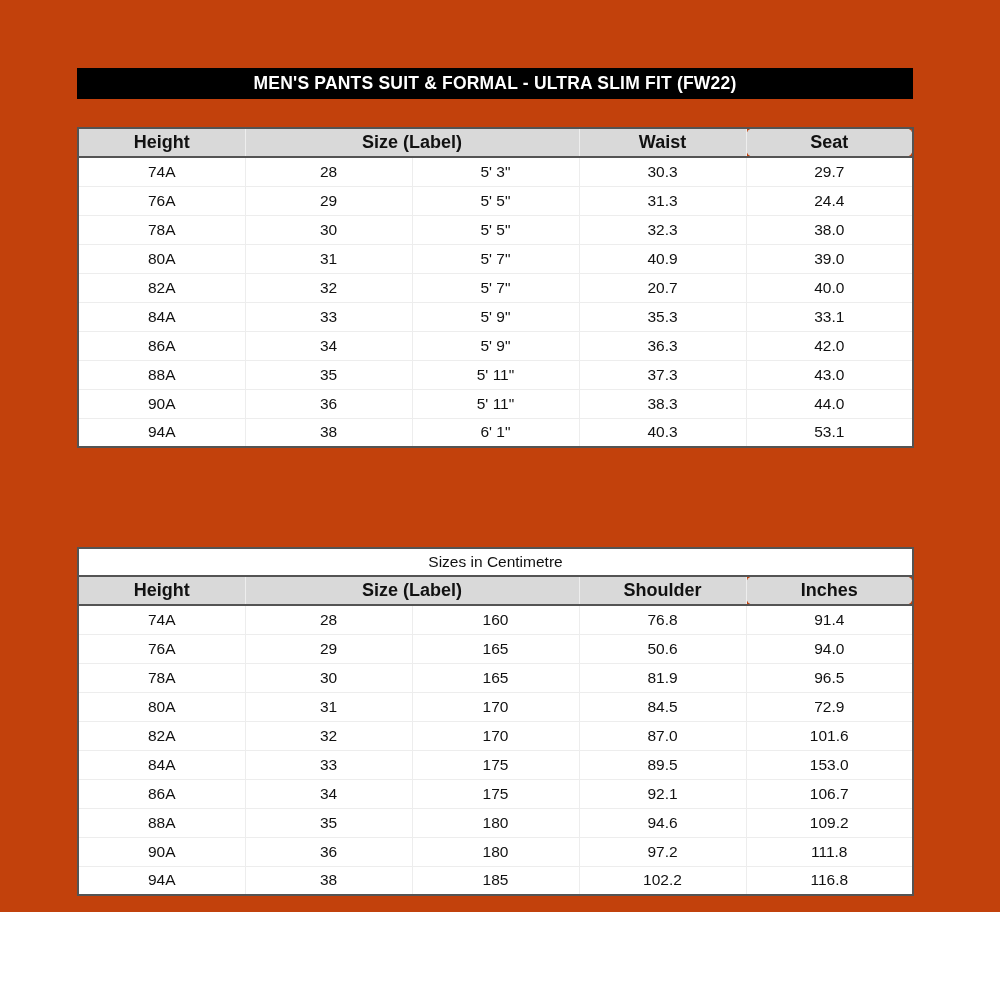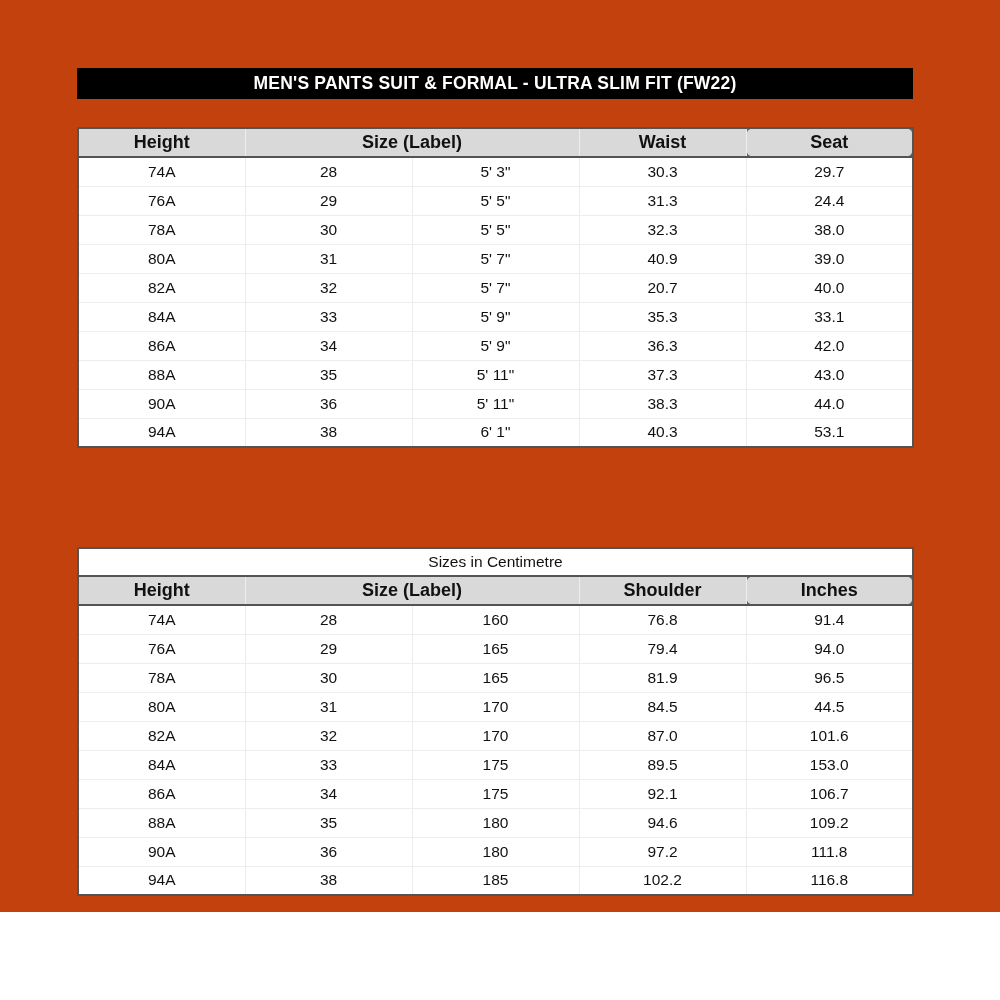--- a/index.html
+++ b/index.html
@@ -206,36 +206,36 @@
           <td>74A</td>
           <td>28</td>
           <td>160</td>
           <td>76.8</td>
           <td>91.4</td>
         </tr>
         <tr>
           <td>76A</td>
           <td>29</td>
           <td>165</td>
-          <td>79.4</td>
+          <td>50.6</td>
           <td>94.0</td>
         </tr>
         <tr>
           <td>78A</td>
           <td>30</td>
           <td>165</td>
           <td>81.9</td>
           <td>96.5</td>
         </tr>
         <tr>
           <td>80A</td>
           <td>31</td>
           <td>170</td>
           <td>84.5</td>
-          <td>44.5</td>
+          <td>72.9</td>
         </tr>
         <tr>
           <td>82A</td>
           <td>32</td>
           <td>170</td>
           <td>87.0</td>
           <td>101.6</td>
         </tr>
         <tr>
           <td>84A</td>

